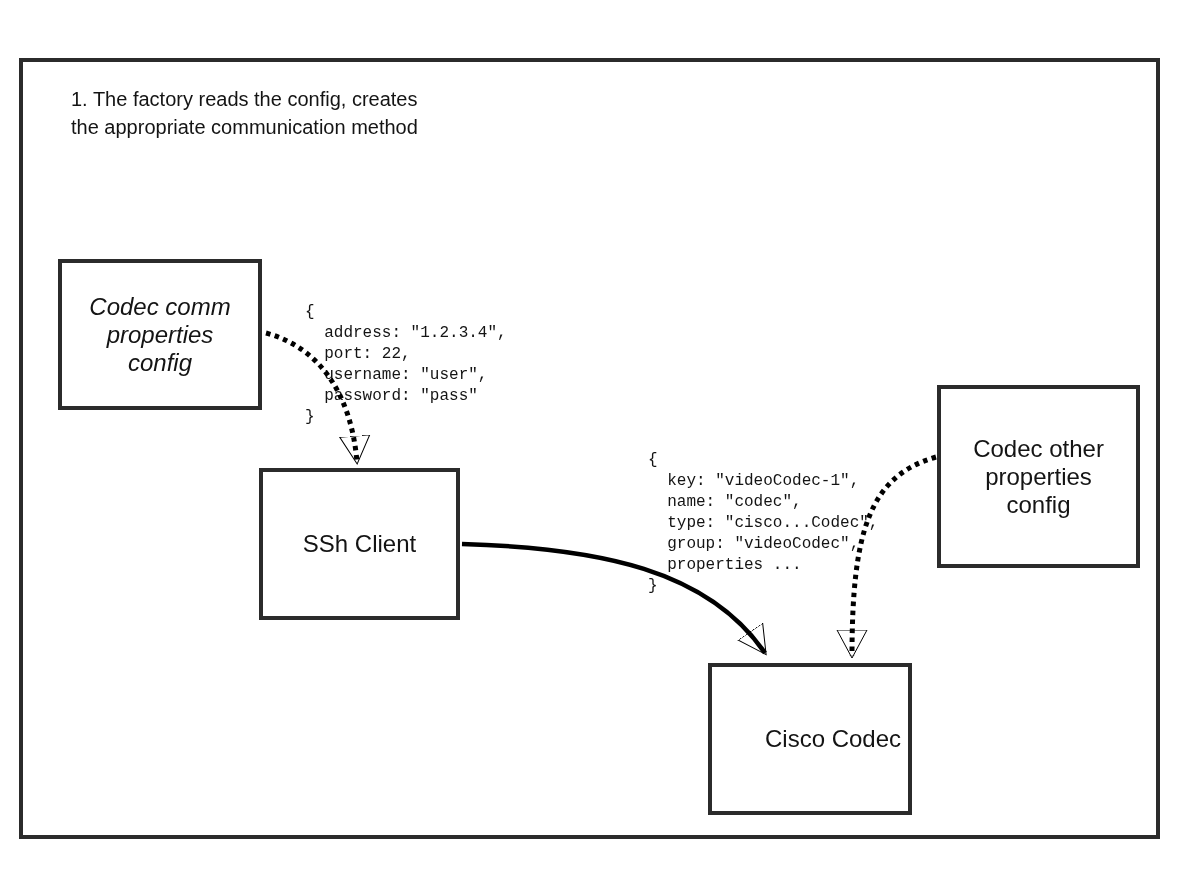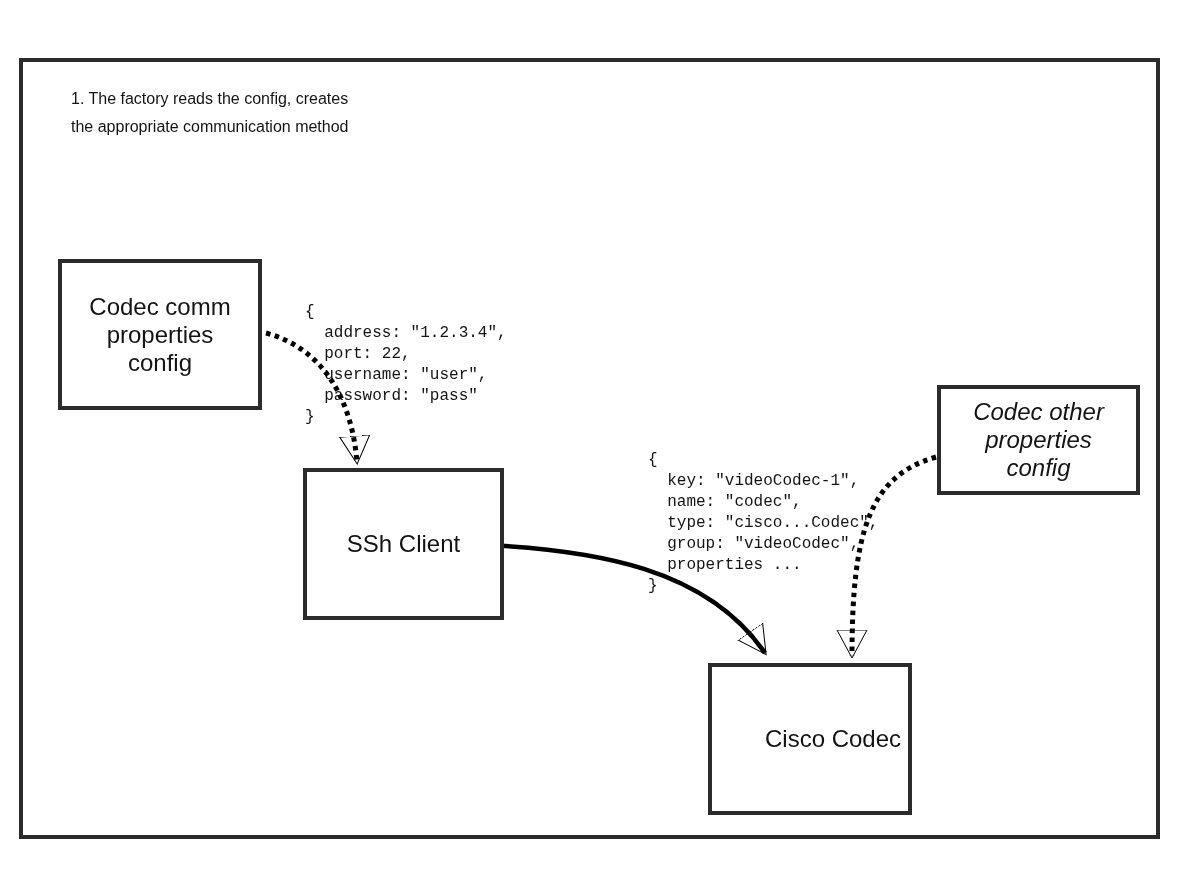--- a/index.html
+++ b/index.html
@@ -19,21 +19,21 @@
   }
   .frame{
     position:absolute;
     left:19px;top:58px;width:1141px;height:781px;
     border:4px solid var(--stroke);
     box-sizing:border-box;
     background:transparent;
   }
   .note{
     position:absolute;
-    font-size:16px;line-height:28px;
+    font-size:20px;line-height:28px;
     white-space:pre-line;
     color:var(--text);
   }
   .node{
     position:absolute;
     border:4px solid var(--stroke);
     box-sizing:border-box;
     background:#ffffff;
     display:flex;align-items:center;justify-content:center;
     text-align:center;
@@ -87,31 +87,31 @@
     <defs>
       <marker id="ah" markerWidth="30" markerHeight="34" refX="26" refY="16" orient="auto" markerUnits="userSpaceOnUse">
         <path d="M0,1 L28,16 L0,31 Z" fill="#000000" stroke="none"></path>
       </marker>
     </defs>
     <path class="dotted-edge" d="M 266,333 C 318,347 351,392 357,462" marker-end="url(#ah)"></path>
     <path class="solid-edge" d="M 462,544 C 600,548 708,570 765,653" marker-end="url(#ah)"></path>
     <path class="dotted-edge" d="M 936,457 C 870,476 852,530 852,656" marker-end="url(#ah)"></path>
   </svg>
 
-  <div class="node" style="left:58px;top:259px;width:204px;height:151px;">
+  <div class="node" style="left:58px;top:259px;width:204px;height:151px;font-style:italic;">
     <span>Codec comm
 properties
 config</span>
   </div>
 
-  <div class="node" style="left:259px;top:468px;width:201px;height:152px;margin-left:44px;">
+  <div class="node" style="left:259px;top:468px;width:201px;height:152px;">
     <span>SSh Client</span>
   </div>
 
-  <div class="node" style="left:937px;top:385px;width:203px;height:110px;font-style:italic;">
+  <div class="node" style="left:937px;top:385px;width:203px;height:183px;">
     <span>Codec other
 properties
 config</span>
   </div>
 
   <div class="node" style="left:708px;top:663px;width:204px;height:152px;padding-left:46px;">
     <span>Cisco Codec</span>
   </div>
 
 </div>

